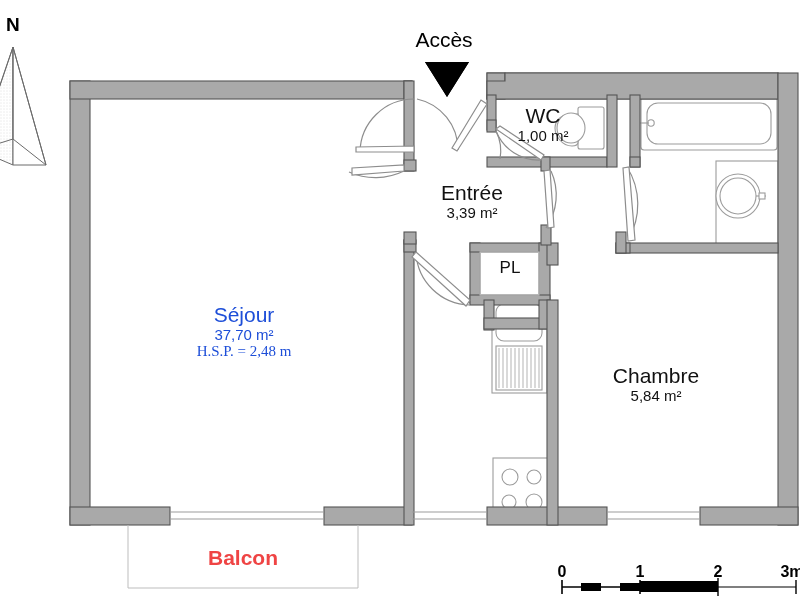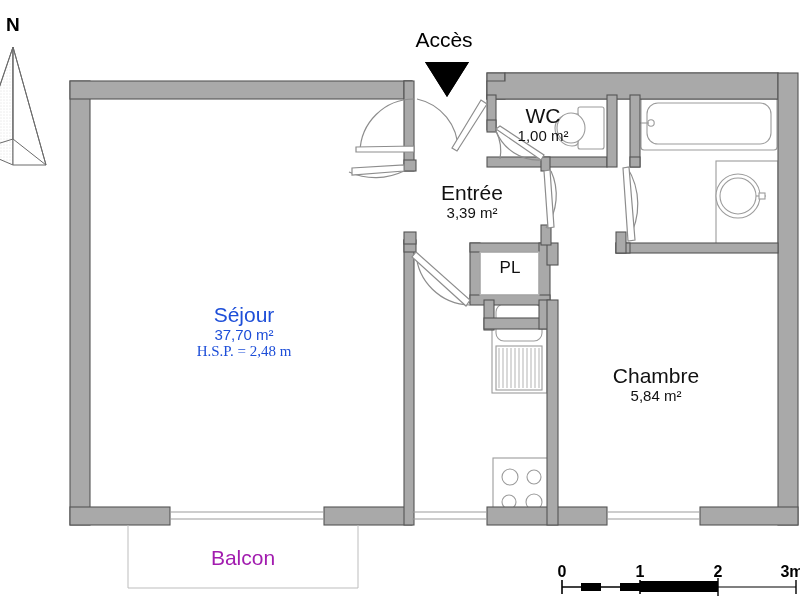--- a/index.html
+++ b/index.html
@@ -62,23 +62,24 @@
     font-size: 21px;
     font-family: "Liberation Sans", sans-serif;
     color: #000;
     white-space: nowrap;
     transform: translate(-50%, 0);
   }
   #balcon-label {
     position: absolute;
     font-size: 21px;
     font-family: "Liberation Sans", sans-serif;
-    color: #a21caf;
+    color: #ef4444;
     white-space: nowrap;
     transform: translate(-50%, 0);
+    font-weight: bold;
   }
   .scale-num {
     position: absolute;
     font-size: 16px;
     font-weight: bold;
     font-family: "Liberation Sans", sans-serif;
     color: #000;
     transform: translate(-50%, 0);
     white-space: nowrap;
   }

